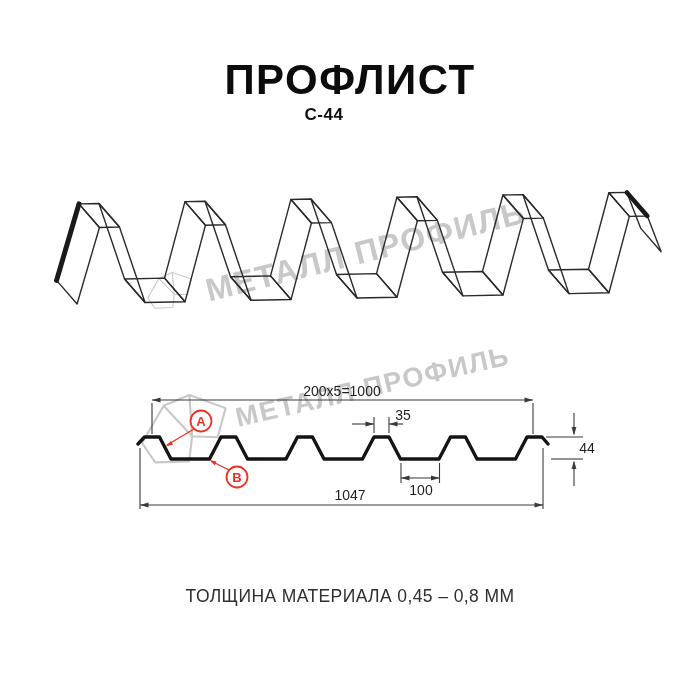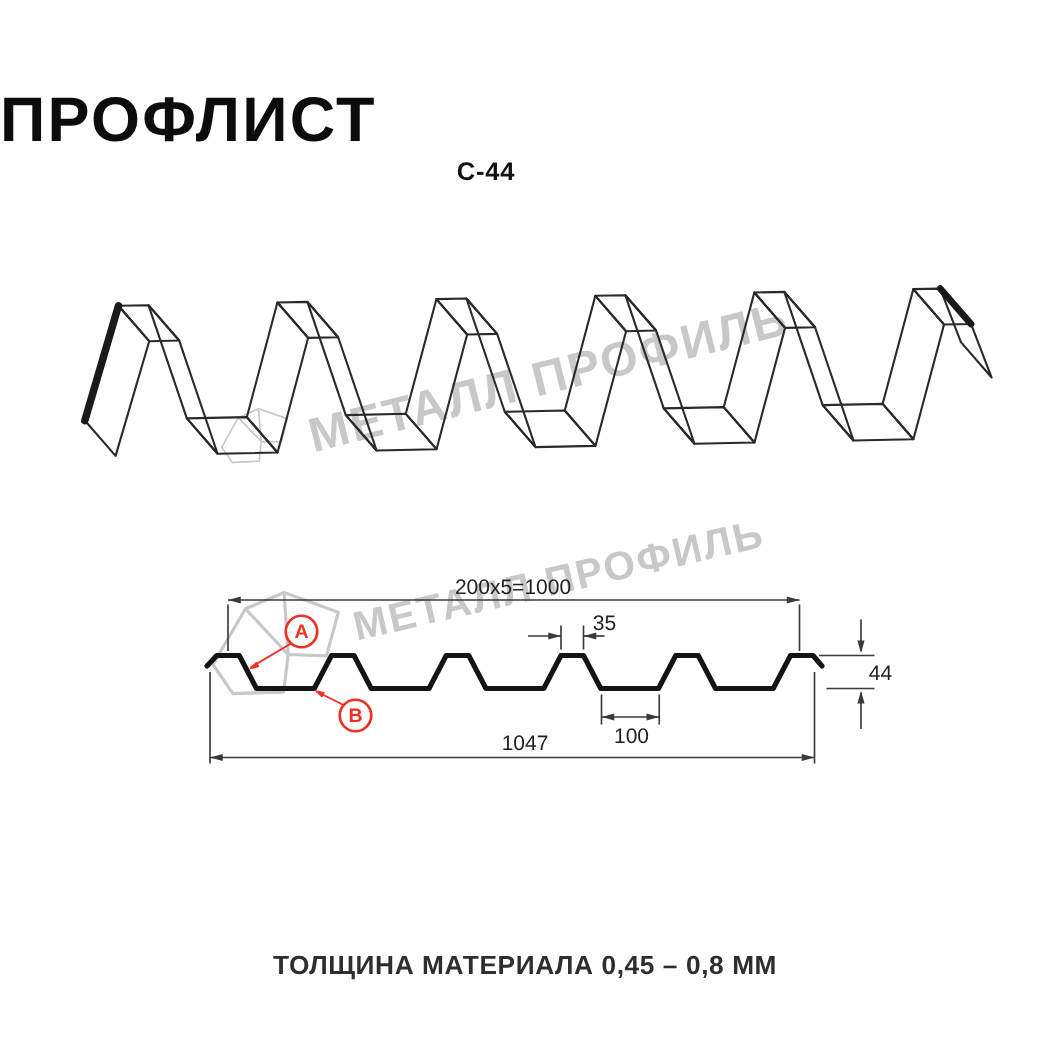--- a/index.html
+++ b/index.html
@@ -1,23 +1,23 @@
 <!DOCTYPE html>
 <html><head>
 <meta charset="utf-8">
 <style>
   html,body{margin:0;padding:0;background:#ffffff;}
   body{width:700px;height:700px;position:relative;overflow:hidden;
        font-family:"Liberation Sans",sans-serif;}
-  .title{position:absolute;top:56px;left:0;width:700px;text-align:left;
+  .title{position:absolute;top:56px;left:0;width:700px;text-align:center;
          font-size:42px;font-weight:800;letter-spacing:1.5px;color:#0c0c0c;}
   .subtitle{position:absolute;top:105px;left:0;width:648px;text-align:center;
          font-size:17px;font-weight:700;letter-spacing:0.5px;color:#111;}
-  .footer{position:absolute;top:633px;left:0;width:700px;text-align:center;
-         font-size:17.5px;font-weight:700;letter-spacing:0.4px;color:#2e2e2e;}
+  .footer{position:absolute;top:586px;left:0;width:700px;text-align:center;
+         font-size:17.5px;font-weight:400;letter-spacing:0.4px;color:#2e2e2e;}
   #cv{position:absolute;left:0;top:0;}
   .dt{font-family:"Liberation Sans",sans-serif;font-size:14px;fill:#1f1f1f;}
   .rl{font-family:"Liberation Sans",sans-serif;font-size:13px;font-weight:700;}
   .wmtext{font-family:"Liberation Sans",sans-serif;letter-spacing:1.5px;font-weight:600;}
 </style>
 </head>
 <body>
 
 <div class="title">ПРОФЛИСТ</div>
 <div class="subtitle">С-44</div>

